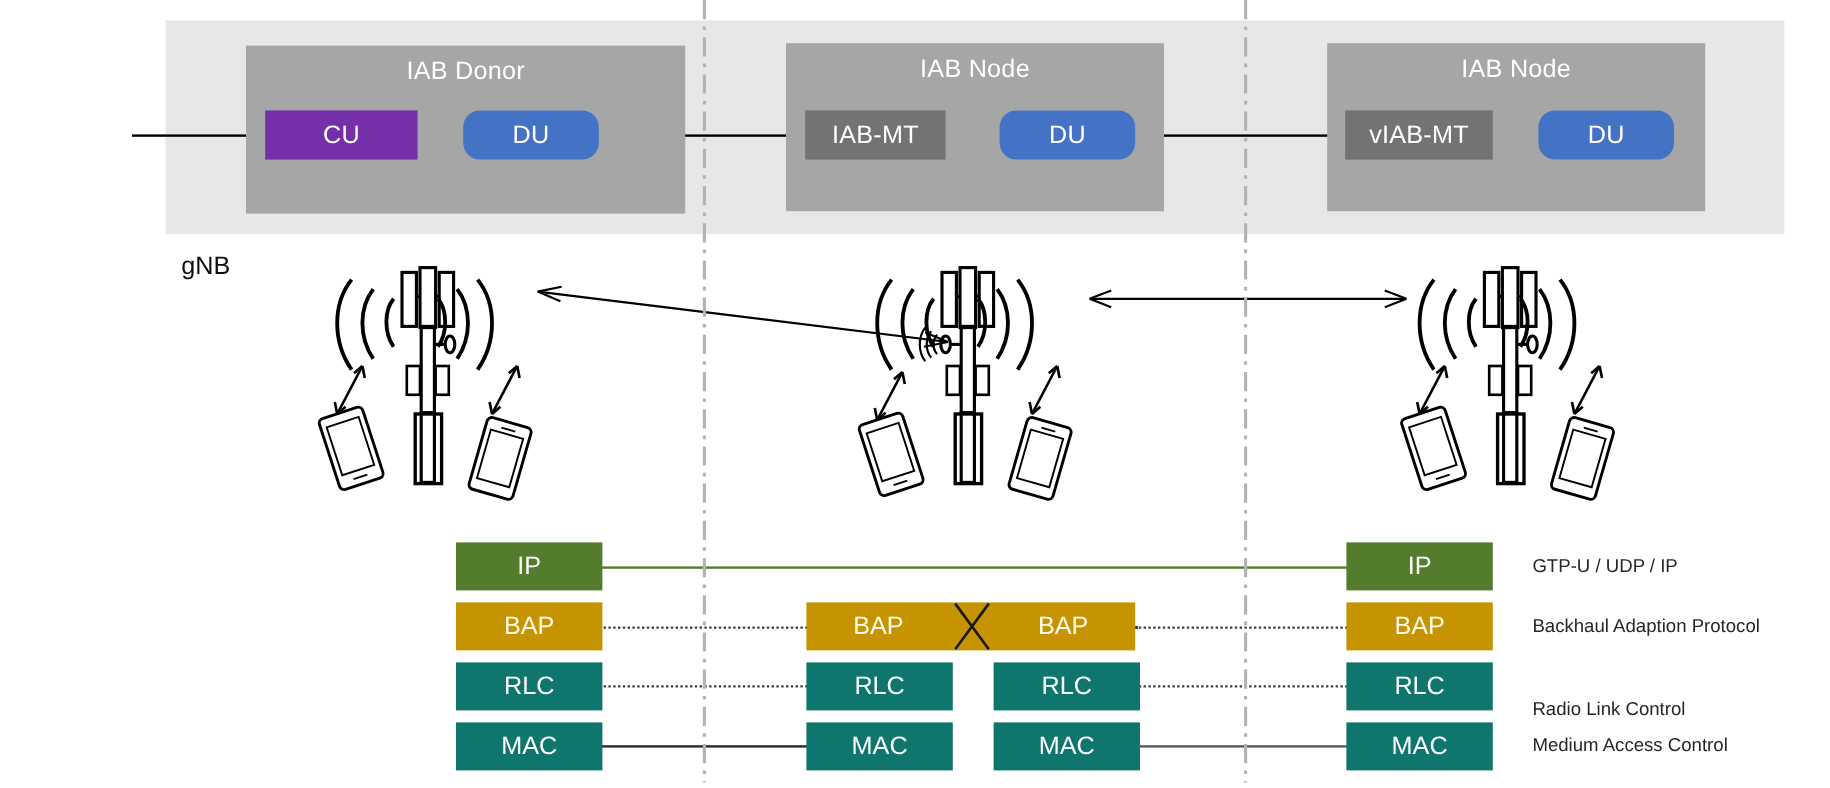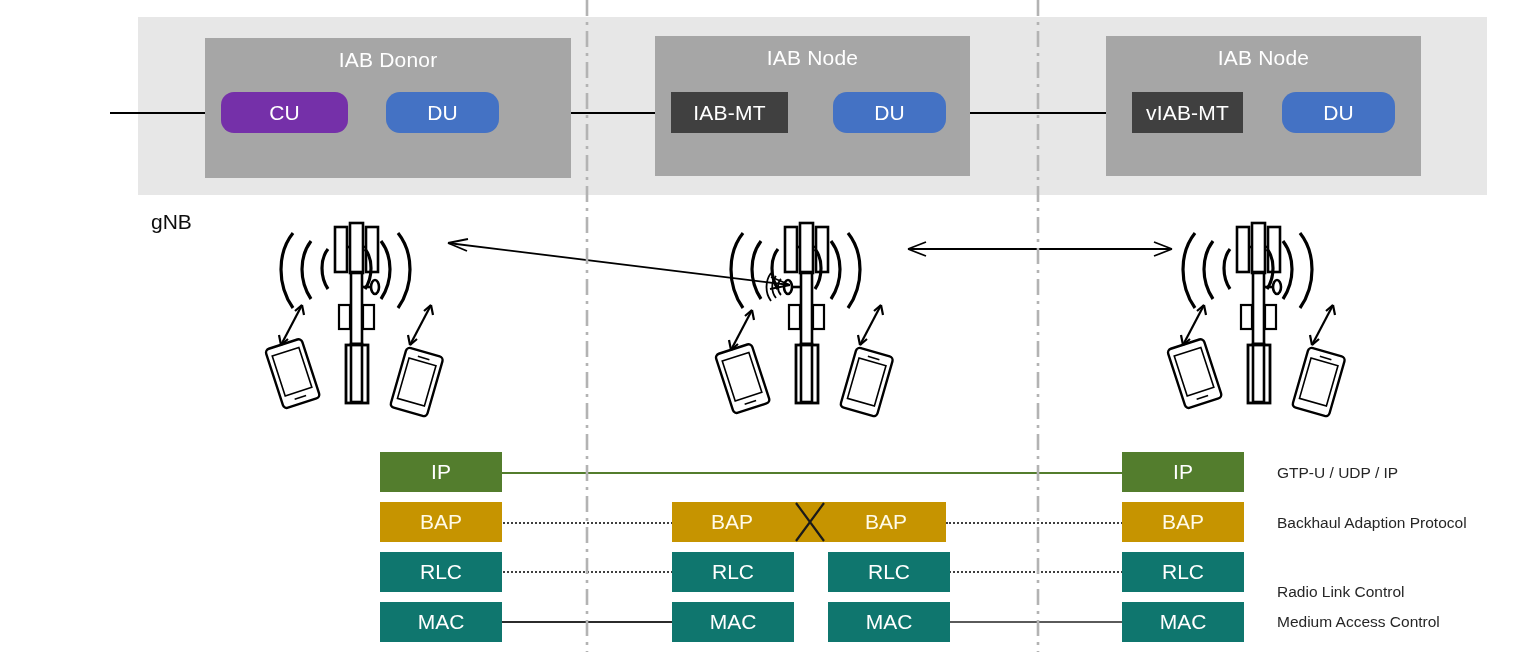--- a/index.html
+++ b/index.html
@@ -44,23 +44,23 @@
   
   .fnblock {
     display: flex;
     align-items: center;
     justify-content: center;
     color: #ffffff;
     font-size: 21px;
     letter-spacing: .2px;
     white-space: nowrap;
   }
-  .cu  { background: #7530a9; border-radius: 13px; }
+  .cu  { background: #7530a9; }
   .du  { background: #4472c4; border-radius: 14px; }
-  .mt  { background: #404040; }
+  .mt  { background: #737373; }
 
   
   .wire {
     background: #000000;
     height: 2px;
   }
 
   
   .gnb-label {
     color: #0d0d0d;
@@ -122,21 +122,21 @@
 
   <div class="abs nodebox" style="left:655px; top:36px; width:315px; height:140px;">
     <div class="title">IAB Node</div>
   </div>
   <div class="abs fnblock mt" style="left:671px; top:92px; width:117px; height:41px;">IAB-MT</div>
   <div class="abs fnblock du" style="left:833px; top:92px; width:113px; height:41px;">DU</div>
 
   <div class="abs nodebox" style="left:1106px; top:36px; width:315px; height:140px;">
     <div class="title">IAB Node</div>
   </div>
-  <div class="abs fnblock mt" style="left:1121px; top:92px; width:111px; height:41px;margin-left:11px;">vIAB-MT</div>
+  <div class="abs fnblock mt" style="left:1121px; top:92px; width:123px; height:41px;">vIAB-MT</div>
   <div class="abs fnblock du" style="left:1282px; top:92px; width:113px; height:41px;">DU</div>
 
   <div class="abs gnb-label" style="left:151px; top:210px;">gNB</div>
 
   <div class="abs" style="left:255px; top:205px; width:220px; height:215px;">
     <svg width="220" height="215" viewBox="0 0 220 215">
 
       <path class="ln" stroke-width="3.2" d="M38,28 C22,48 22,80 38,103"></path>
       <path class="ln" stroke-width="3.2" d="M56,36 C44,52 44,76 56,94"></path>
       <path class="ln" stroke-width="3.2" d="M73,44 C65,54 65,72 73,84"></path>

